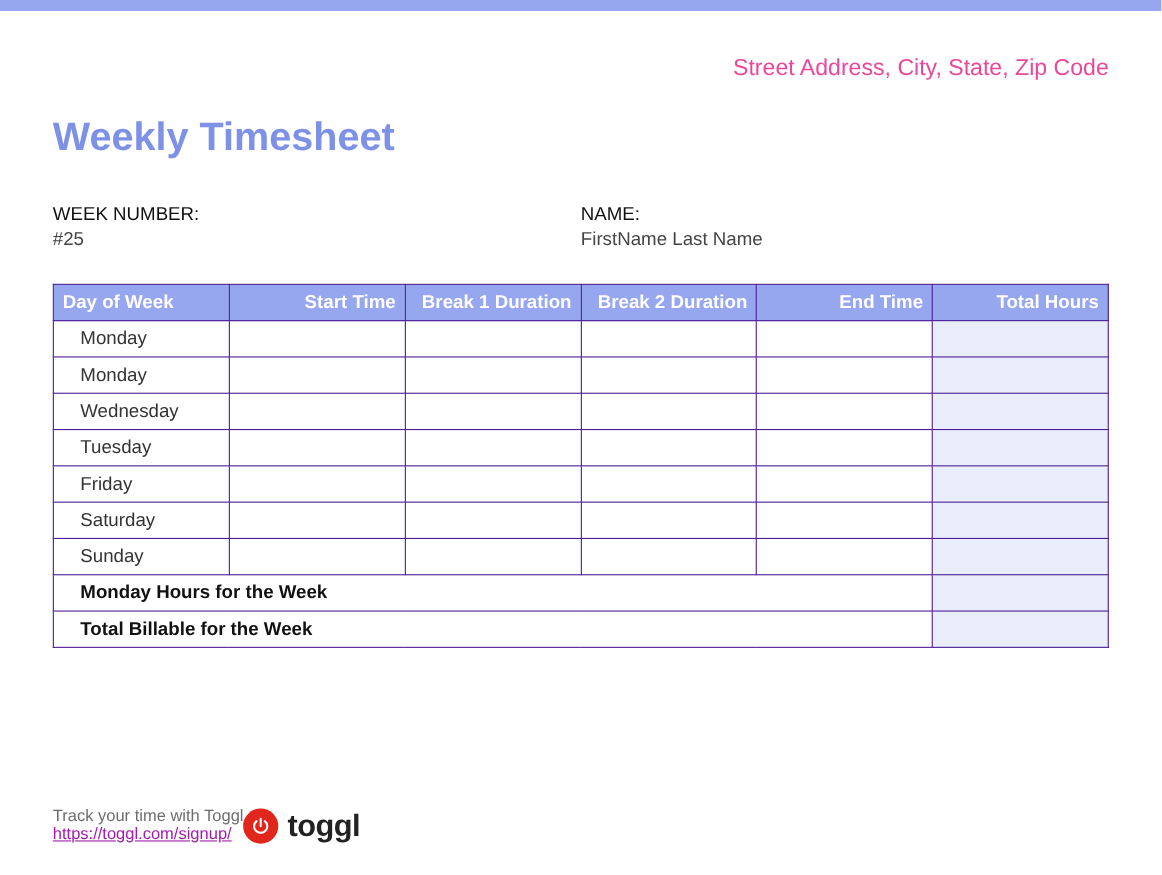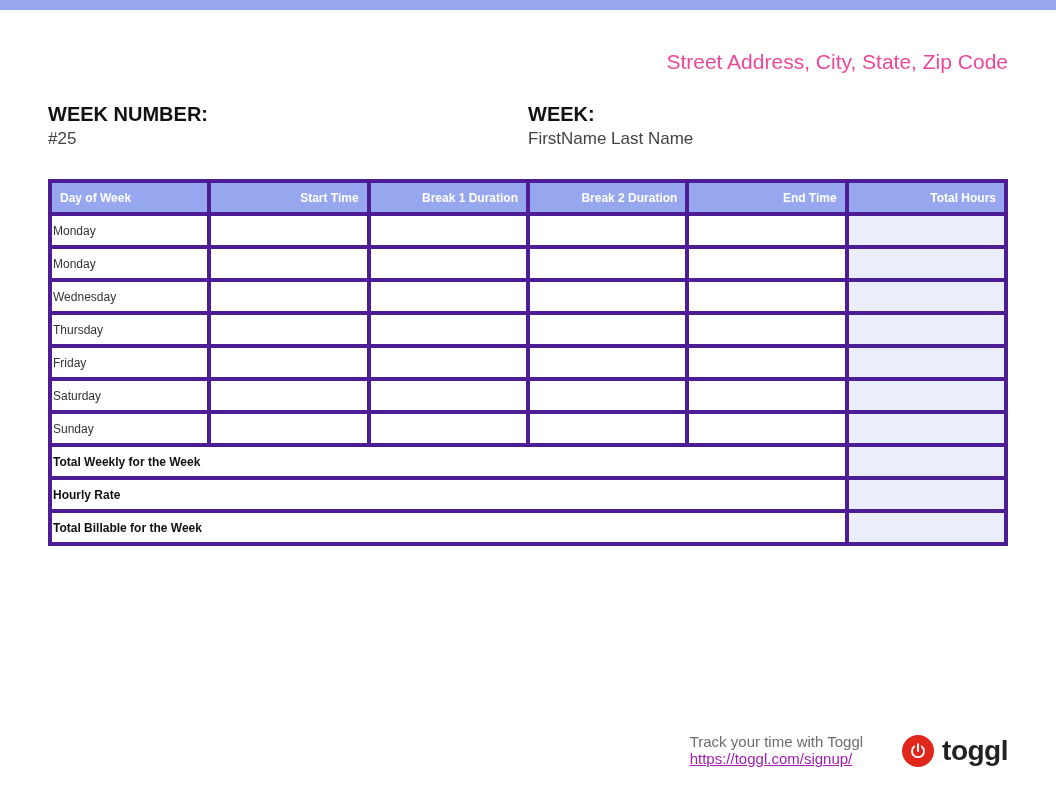--- a/index.html
+++ b/index.html
@@ -45,70 +45,69 @@
     }
     .meta {
       display: flex;
       gap: 0;
       margin-bottom: 30px;
     }
     .meta-col {
       flex: 1;
     }
     .meta-label {
-      font-size: 20px;
-      font-weight: 700;
+      font-size: 17px;
+      font-weight: 400;
       color: #111;
       margin-bottom: 3px;
     }
     .meta-value {
       font-size: 17px;
       color: #444;
     }
     table {
       border-collapse: collapse;
       width: 100%;
     }
     th, td {
-      border: 4px solid #4c1d95;
+      border: 1px solid #4c1d95;
       height: 33px;
-      font-size: 12px;
+      font-size: 17px;
       vertical-align: middle;
     }
     th {
       background: #97a7ef;
       color: #fff;
       font-weight: 700;
       padding: 0 8px;
     }
     td {
       color: #333;
-      padding: 0 1px;
+      padding: 0 24px;
     }
     th:first-child, td.day-cell { text-align: left; width: 160px; }
     th:not(:first-child) { text-align: right; }
     td.val-cell { text-align: right; }
     td.total-cell { background: #eaeefb; text-align: right; width: 160px; }
     th.th-start { width: 160px; }
     th.th-b1 { width: 160px; }
     th.th-b2 { width: 160px; }
     th.th-end { width: 160px; }
     th.th-total { width: 160px; text-align: right; }
     td.summary-label {
       font-weight: 700;
       color: #111;
       text-align: left;
     }
     .footer {
       display: flex;
-      justify-content: flex-end;
+      justify-content: flex-start;
       align-items: flex-end;
       padding: 0 48px 28px 48px;
       margin-top: auto;
-      gap: 39px;
     }
     .footer-left {
       font-size: 15px;
     }
     .footer-text {
       color: #6d6d6d;
     }
     .footer-link {
       color: #a21caf;
       text-decoration: underline;
@@ -139,28 +138,29 @@
 <body>
 
 <div class="top-bar"></div>
 
 <div class="content">
 
   <div class="company-block">
     <div class="company-address">Street Address, City, State, Zip Code</div>
   </div>
 
+  <div class="title">Weekly Timesheet</div>
 
   <div class="meta">
     <div class="meta-col">
       <div class="meta-label">WEEK NUMBER:</div>
       <div class="meta-value">#25</div>
     </div>
     <div class="meta-col">
-      <div class="meta-label">WEEK:</div>
+      <div class="meta-label">NAME:</div>
       <div class="meta-value">FirstName Last Name</div>
     </div>
   </div>
 
   <table>
     <thead>
       <tr>
         <th>Day of Week</th>
         <th class="th-start">Start Time</th>
         <th class="th-b1">Break 1 Duration</th>
@@ -188,21 +188,21 @@
         </tr>
         <tr>
           <td class="day-cell">Wednesday</td>
           <td class="val-cell"></td>
           <td class="val-cell"></td>
           <td class="val-cell"></td>
           <td class="val-cell"></td>
           <td class="total-cell"></td>
         </tr>
         <tr>
-          <td class="day-cell">Thursday</td>
+          <td class="day-cell">Tuesday</td>
           <td class="val-cell"></td>
           <td class="val-cell"></td>
           <td class="val-cell"></td>
           <td class="val-cell"></td>
           <td class="total-cell"></td>
         </tr>
         <tr>
           <td class="day-cell">Friday</td>
           <td class="val-cell"></td>
           <td class="val-cell"></td>
@@ -220,25 +220,21 @@
         </tr>
         <tr>
           <td class="day-cell">Sunday</td>
           <td class="val-cell"></td>
           <td class="val-cell"></td>
           <td class="val-cell"></td>
           <td class="val-cell"></td>
           <td class="total-cell"></td>
         </tr>
         <tr>
-          <td class="summary-label" colspan="5">Total Weekly for the Week</td>
-          <td class="total-cell"></td>
-        </tr>
-        <tr>
-          <td class="summary-label" colspan="5">Hourly Rate</td>
+          <td class="summary-label" colspan="5">Monday Hours for the Week</td>
           <td class="total-cell"></td>
         </tr>
         <tr>
           <td class="summary-label" colspan="5">Total Billable for the Week</td>
           <td class="total-cell"></td>
         </tr>
       </tbody>
   </table>
 
 </div>

